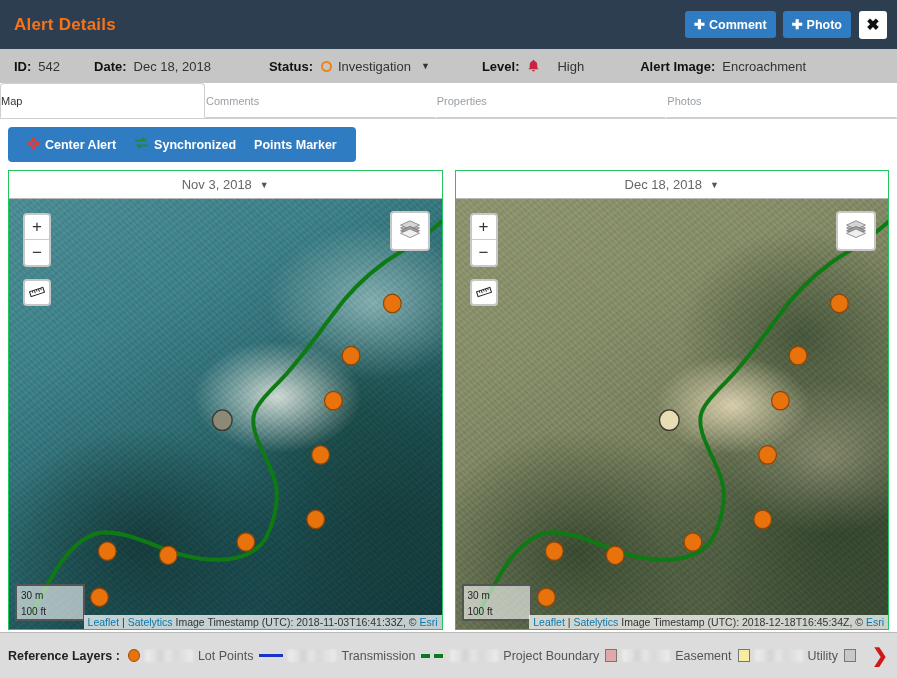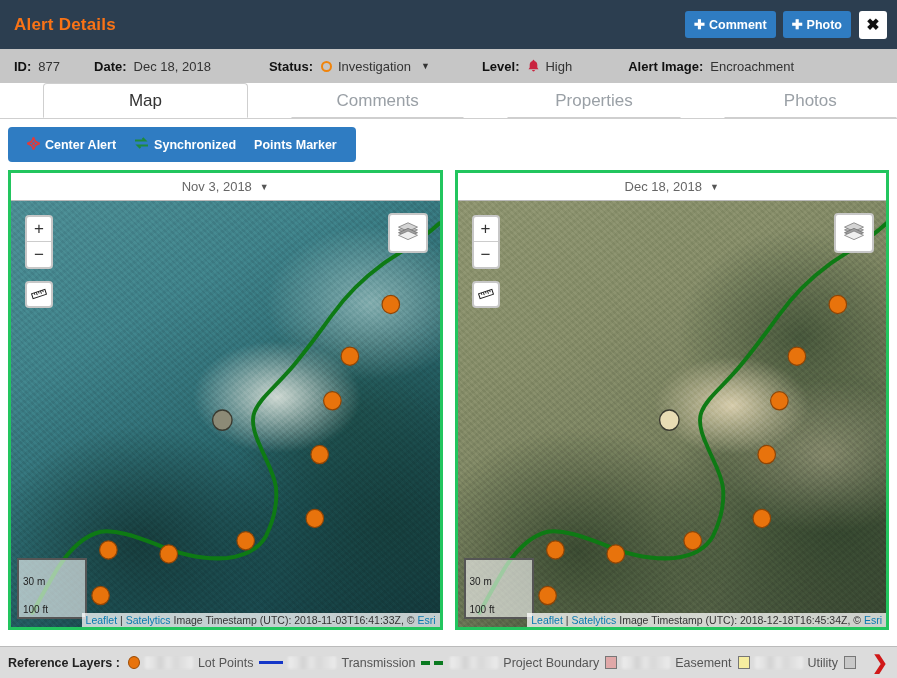--- a/index.html
+++ b/index.html
@@ -89,28 +89,26 @@
   .tabs {
     height: 36px;
     display: flex;
     border-bottom: 1px solid #cfcfcf;
     background: #fff;
   }
   .tab {
     flex: 1;
     display: flex;
     align-items: center;
-    justify-content: center;
-    font-size: 17px;
+    font-size: 11px;
     color: #9aa0a6;
     cursor: pointer;
     border: 1px solid transparent;
     border-bottom: 1px solid #cfcfcf;
     background: #fff;
-    margin-left: 43px;
   }
   .tab.active {
     color: #333;
     border: 1px solid #cfcfcf;
     border-bottom: 1px solid #fff;
     border-top: 1px solid #cfcfcf;
     border-radius: 4px 4px 0 0;
     flex: 0 0 205px;
   }
 
@@ -140,21 +138,21 @@
   .maps {
     display: flex;
     gap: 12px;
     padding: 0 8px;
     height: 460px;
   }
   .map-panel {
     flex: 1;
     display: flex;
     flex-direction: column;
-    border: 3px solid #22c55e;
+    border: 1px solid #22c55e;
     background: #e5e5e5;
   }
   .map-head {
     height: 28px;
     display: flex;
     align-items: center;
     justify-content: center;
     font-size: 13px;
     color: #666;
     gap: 8px;
@@ -236,40 +234,40 @@
   }
   .scalebar {
     position: absolute; left: 6px; bottom: 8px;
     font-size: 10px; color: #222;
     line-height: 1;
   }
   .scalebar div {
     background: rgba(255,255,255,.6);
     border: 2px solid #555;
     border-top: none;
-    padding: 17px 4px 2px;
+    padding: 5px 4px 2px;
     width: 70px;
   }
   .scalebar div.top { border-top: 2px solid #555; border-bottom: none; padding-bottom: 1px; }
   .attrib {
     position: absolute; right: 0; bottom: 0;
     background: rgba(255,255,255,.75);
     font-size: 10.5px;
     color: #333;
     padding: 1px 4px;
     white-space: nowrap;
     font-family: "Liberation Sans", sans-serif;
   }
   .attrib a { color: #0a7ab0; text-decoration: none; cursor: pointer; }
 
   
   .legend {
     position: absolute;
     left: 0; right: 0; bottom: 0;
-    height: 32px;
+    height: 46px;
     background: #dcdcdc;
     border-top: 1px solid #bbb;
     display: flex;
     align-items: center;
     padding: 0 6px 0 8px;
     font-size: 12.5px;
     color: #444;
     overflow: hidden;
   }
   .legend-title {
@@ -337,21 +335,21 @@
   </button>
 
   <button class="close-btn">
     <span>✖</span>
   </button>
 </div>
 
 <div class="metabar">
   <div class="meta-group">
     <span class="meta-label">ID:</span>
-    <span class="meta-value">877</span>
+    <span class="meta-value">542</span>
   </div>
   <span class="sp-1"></span>
   <div class="meta-group">
     <span class="meta-label">Date:</span>
     <span class="meta-value">Dec 18, 2018</span>
   </div>
   <span class="sp-2"></span>
   <div class="meta-group">
     <span class="meta-label">Status:</span>
     <span class="status-ring"></span>
@@ -360,21 +358,21 @@
   </div>
   <span class="sp-3"></span>
   <div class="meta-group">
     <span class="meta-label">Level:</span>
     <span class="bell">
       <svg width="13" height="14" viewBox="0 0 13 14" aria-hidden="true">
         <path d="M6.5 0.8c-.5 0-.9.4-.9.9v.4C3.9 2.5 2.7 4 2.7 5.8v2.6L1.5 10.2h10L10.3 8.4V5.8c0-1.8-1.2-3.3-2.9-3.7v-.4c0-.5-.4-.9-.9-.9z" fill="#c9243f"></path>
         <path d="M5.1 11c0 .8.6 1.4 1.4 1.4S7.9 11.8 7.9 11z" fill="#c9243f"></path>
       </svg>
     </span>
-    <span class="meta-value" style="margin-left:0">High</span>
+    <span class="meta-value" style="margin-left:12px">High</span>
   </div>
   <span class="sp-4"></span>
   <div class="meta-group">
     <span class="meta-label">Alert Image:</span>
     <span class="meta-value">Encroachment</span>
   </div>
 </div>
 
 <div class="tabs">
   <div class="tab active">

